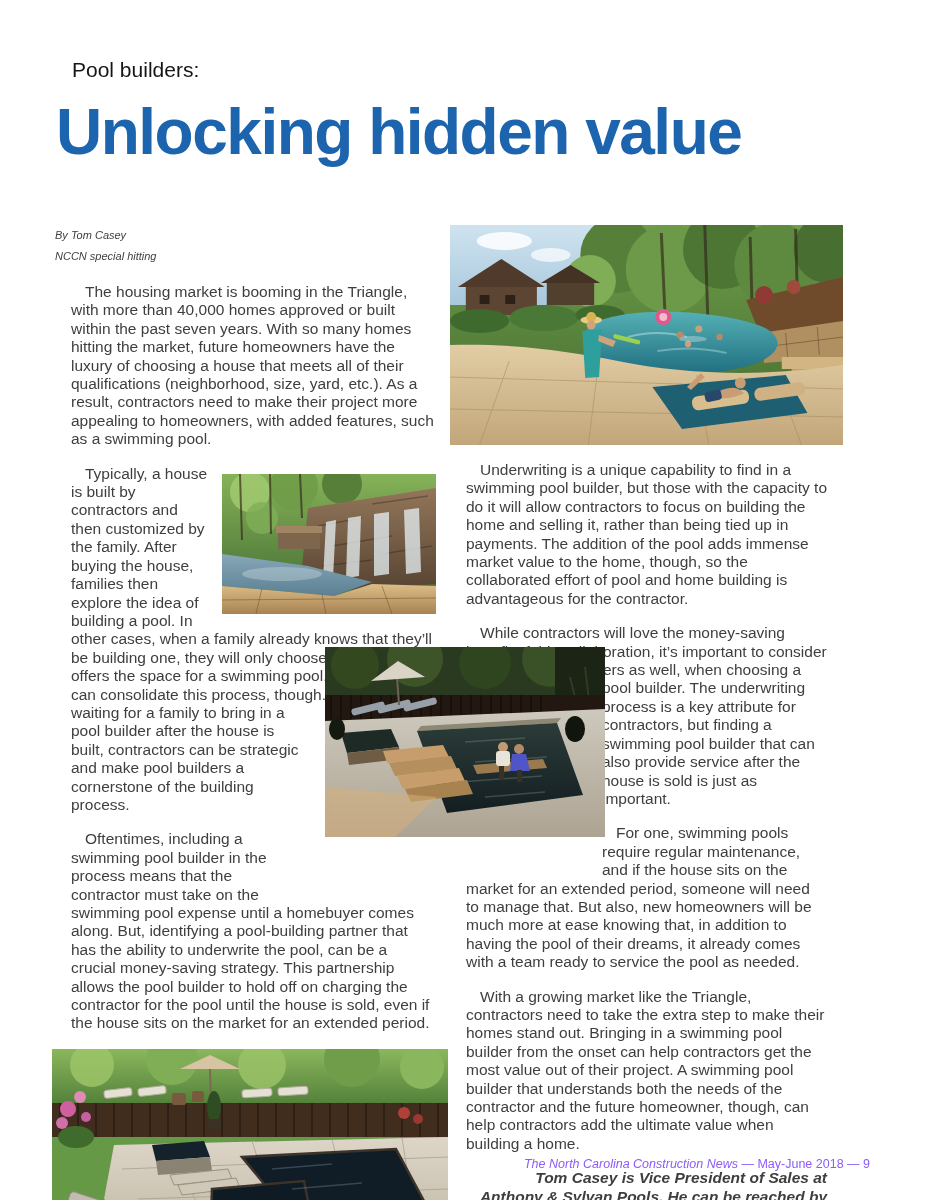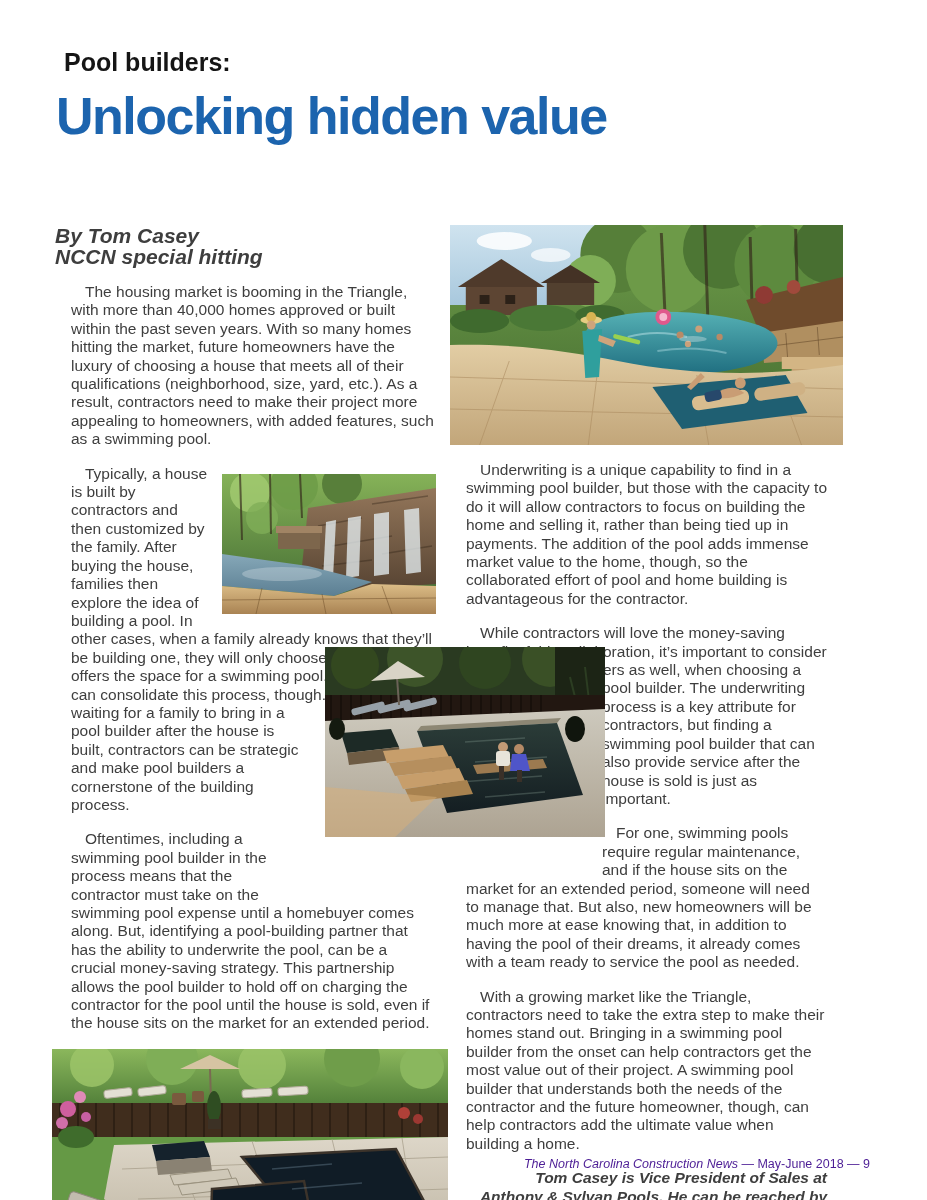--- a/index.html
+++ b/index.html
@@ -7,41 +7,41 @@
     --body-text:#3e3e3e;
   }
   html,body{margin:0;padding:0;background:#ffffff;}
   .page{
     position:relative;width:927px;height:1200px;background:#ffffff;
     font-family:"Liberation Sans",sans-serif;color:var(--body-text);
     overflow:hidden;
   }
   
   .header{position:absolute;left:56px;top:40px;width:815px;}
-  .kicker{font-size:25px;line-height:28px;font-weight:bold;color:#151515;margin:8px;}
-  .headline{margin:7px 0 16px 0;font-size:52px;line-height:64px;font-weight:bold;
+  .kicker{font-size:21px;line-height:28px;font-weight:normal;color:#151515;margin:16px;}
+  .headline{margin:7px 0 16px 0;font-size:64px;line-height:64px;font-weight:bold;
     color:var(--accent);letter-spacing:-1.5px;}
   .headline span{display:block;}
   
   .col{position:absolute;top:225px;font-size:15.5px;line-height:18.4px;}
   .col-left{left:55px;width:397px;}
   .col-right{left:450px;width:393px;}
-  .byline{font-weight:bold;font-style:italic;font-size:21px;line-height:21px;margin:0 0 13px 0;}
+  .byline{font-weight:normal;font-style:italic;font-size:11px;line-height:21px;margin:0 0 13px 0;}
   .byline span{display:block;}
   p.para{margin:16px;text-indent:14px;}
   
   .photo-waterfall{float:right;width:214px;height:140px;margin:9px 0 7px 10px;}
   .spacer-right{float:right;width:128px;height:198px;margin-left:8px;}
   .spacer-left{float:left;width:128px;height:192px;margin-right:8px;}
   .photo-top{width:393px;height:220px;margin:0 0 16px 0;}
   .photo-bottom{clear:both;width:396px;height:217px;margin:8px 0 0 -3px;}
   .photo-frame svg{display:block;width:100%;height:100%;}
   .bio{margin:14px 0 0 0;font-style:italic;text-align:right;text-indent:0;font-weight:bold;}
   
-  .footer{position:absolute;top:1156px;right:57px;font-size:12.5px;line-height:16px;color:#4c1d95;white-space:nowrap;}
+  .footer{position:absolute;top:1156px;right:57px;font-size:12.5px;line-height:16px;color:#8b5cf6;white-space:nowrap;}
   .footer .pub{font-style:italic;}
 </style>
 </head>
 <body>
 
 <div class="page">
 
   <div class="header">
     <div class="kicker">Pool builders:</div>
     <h1 class="headline">

